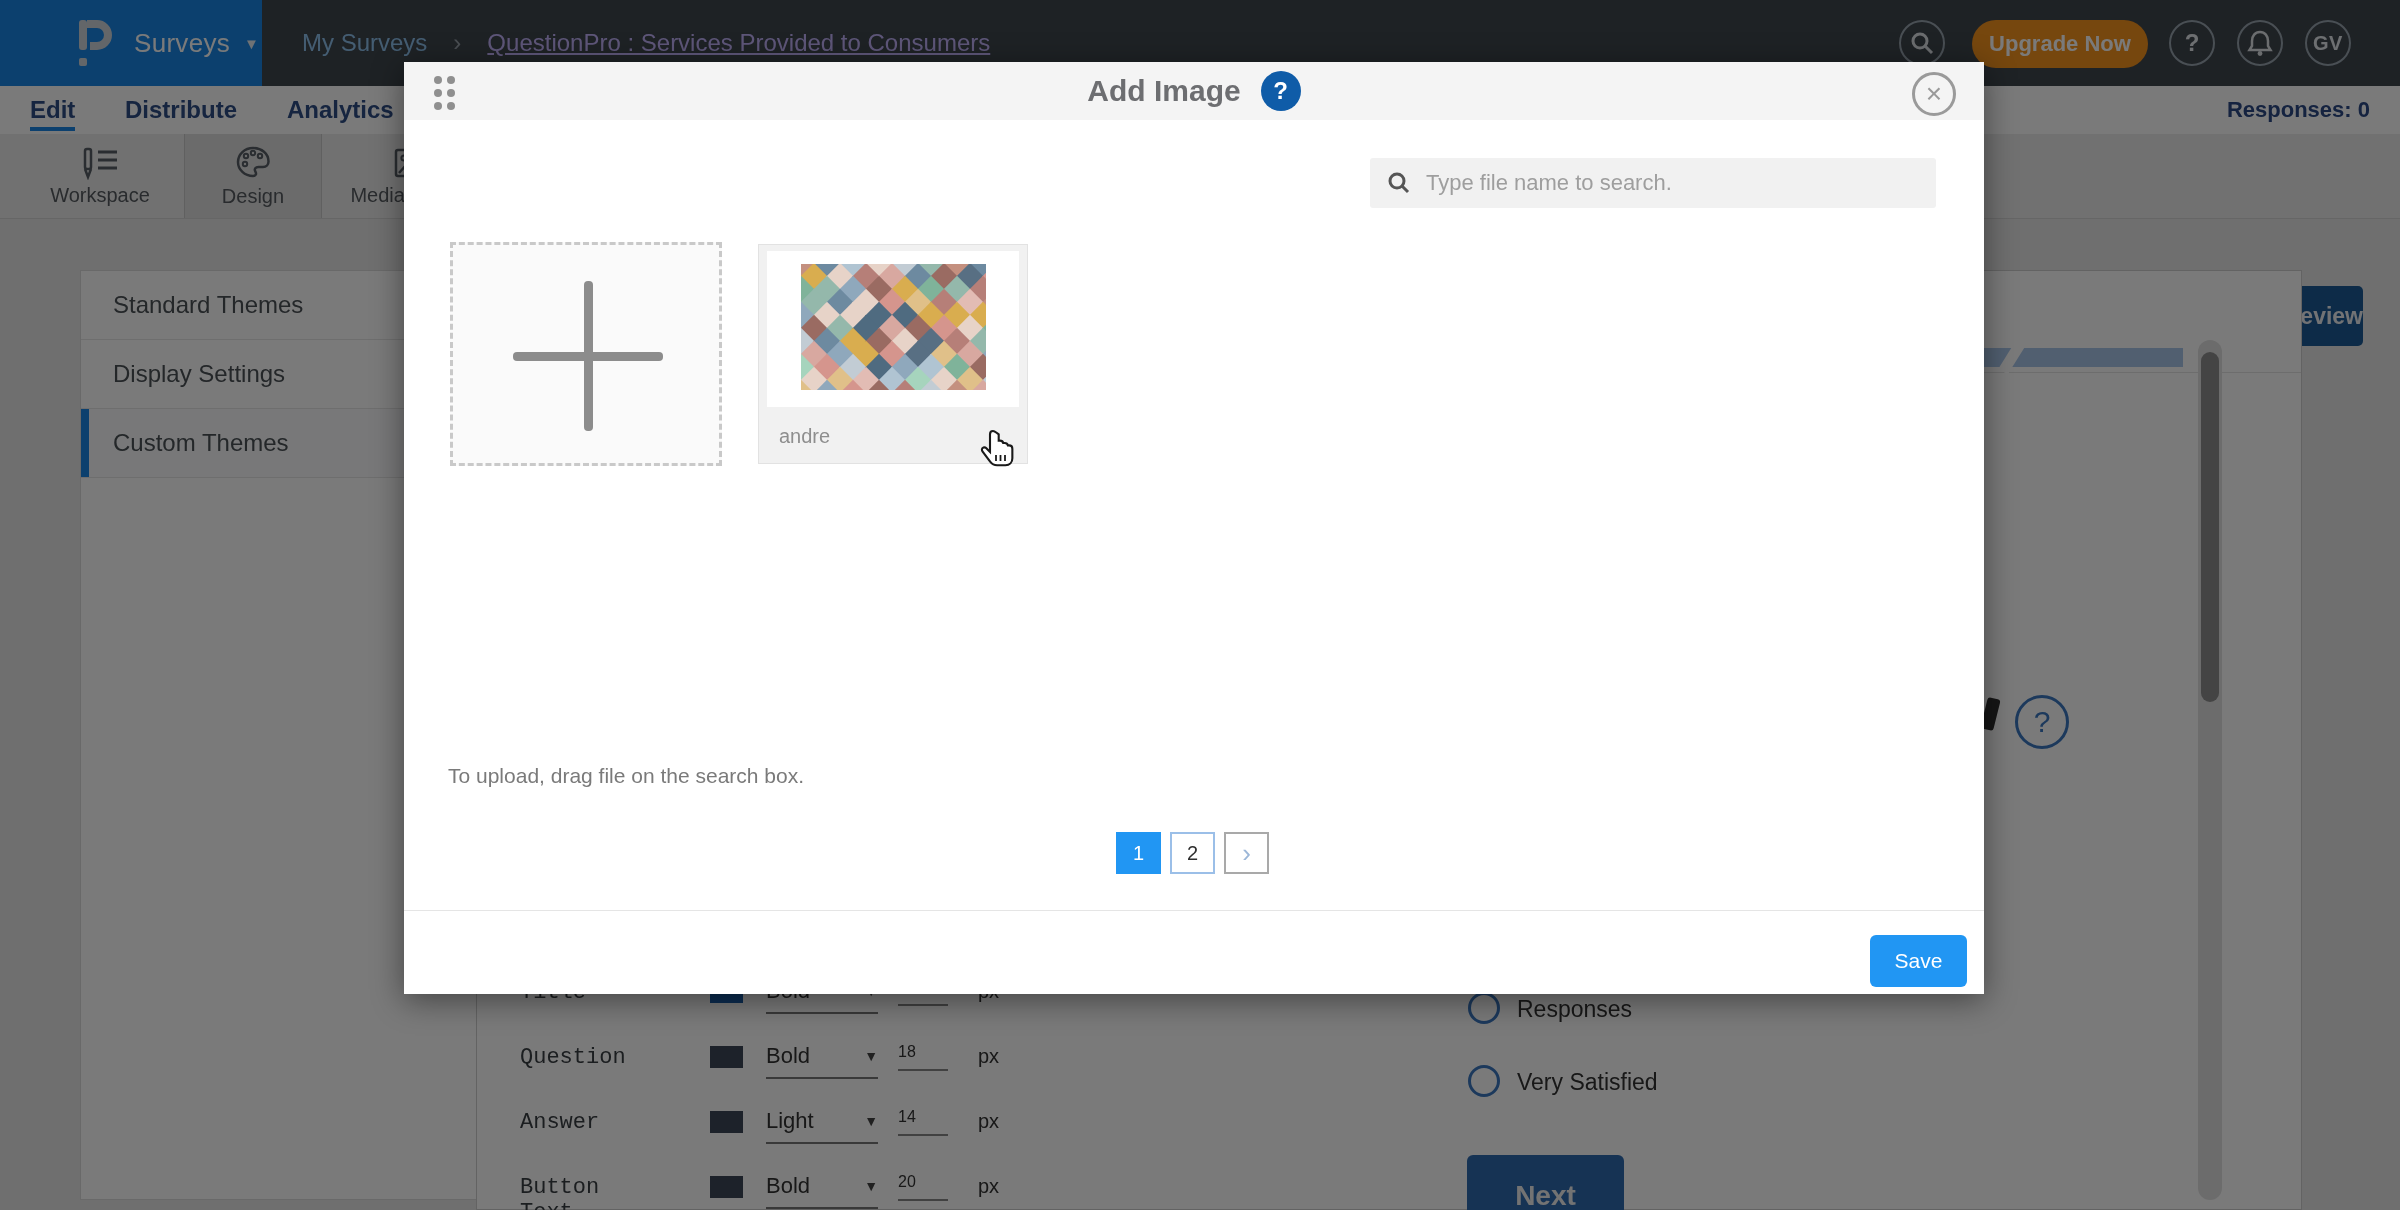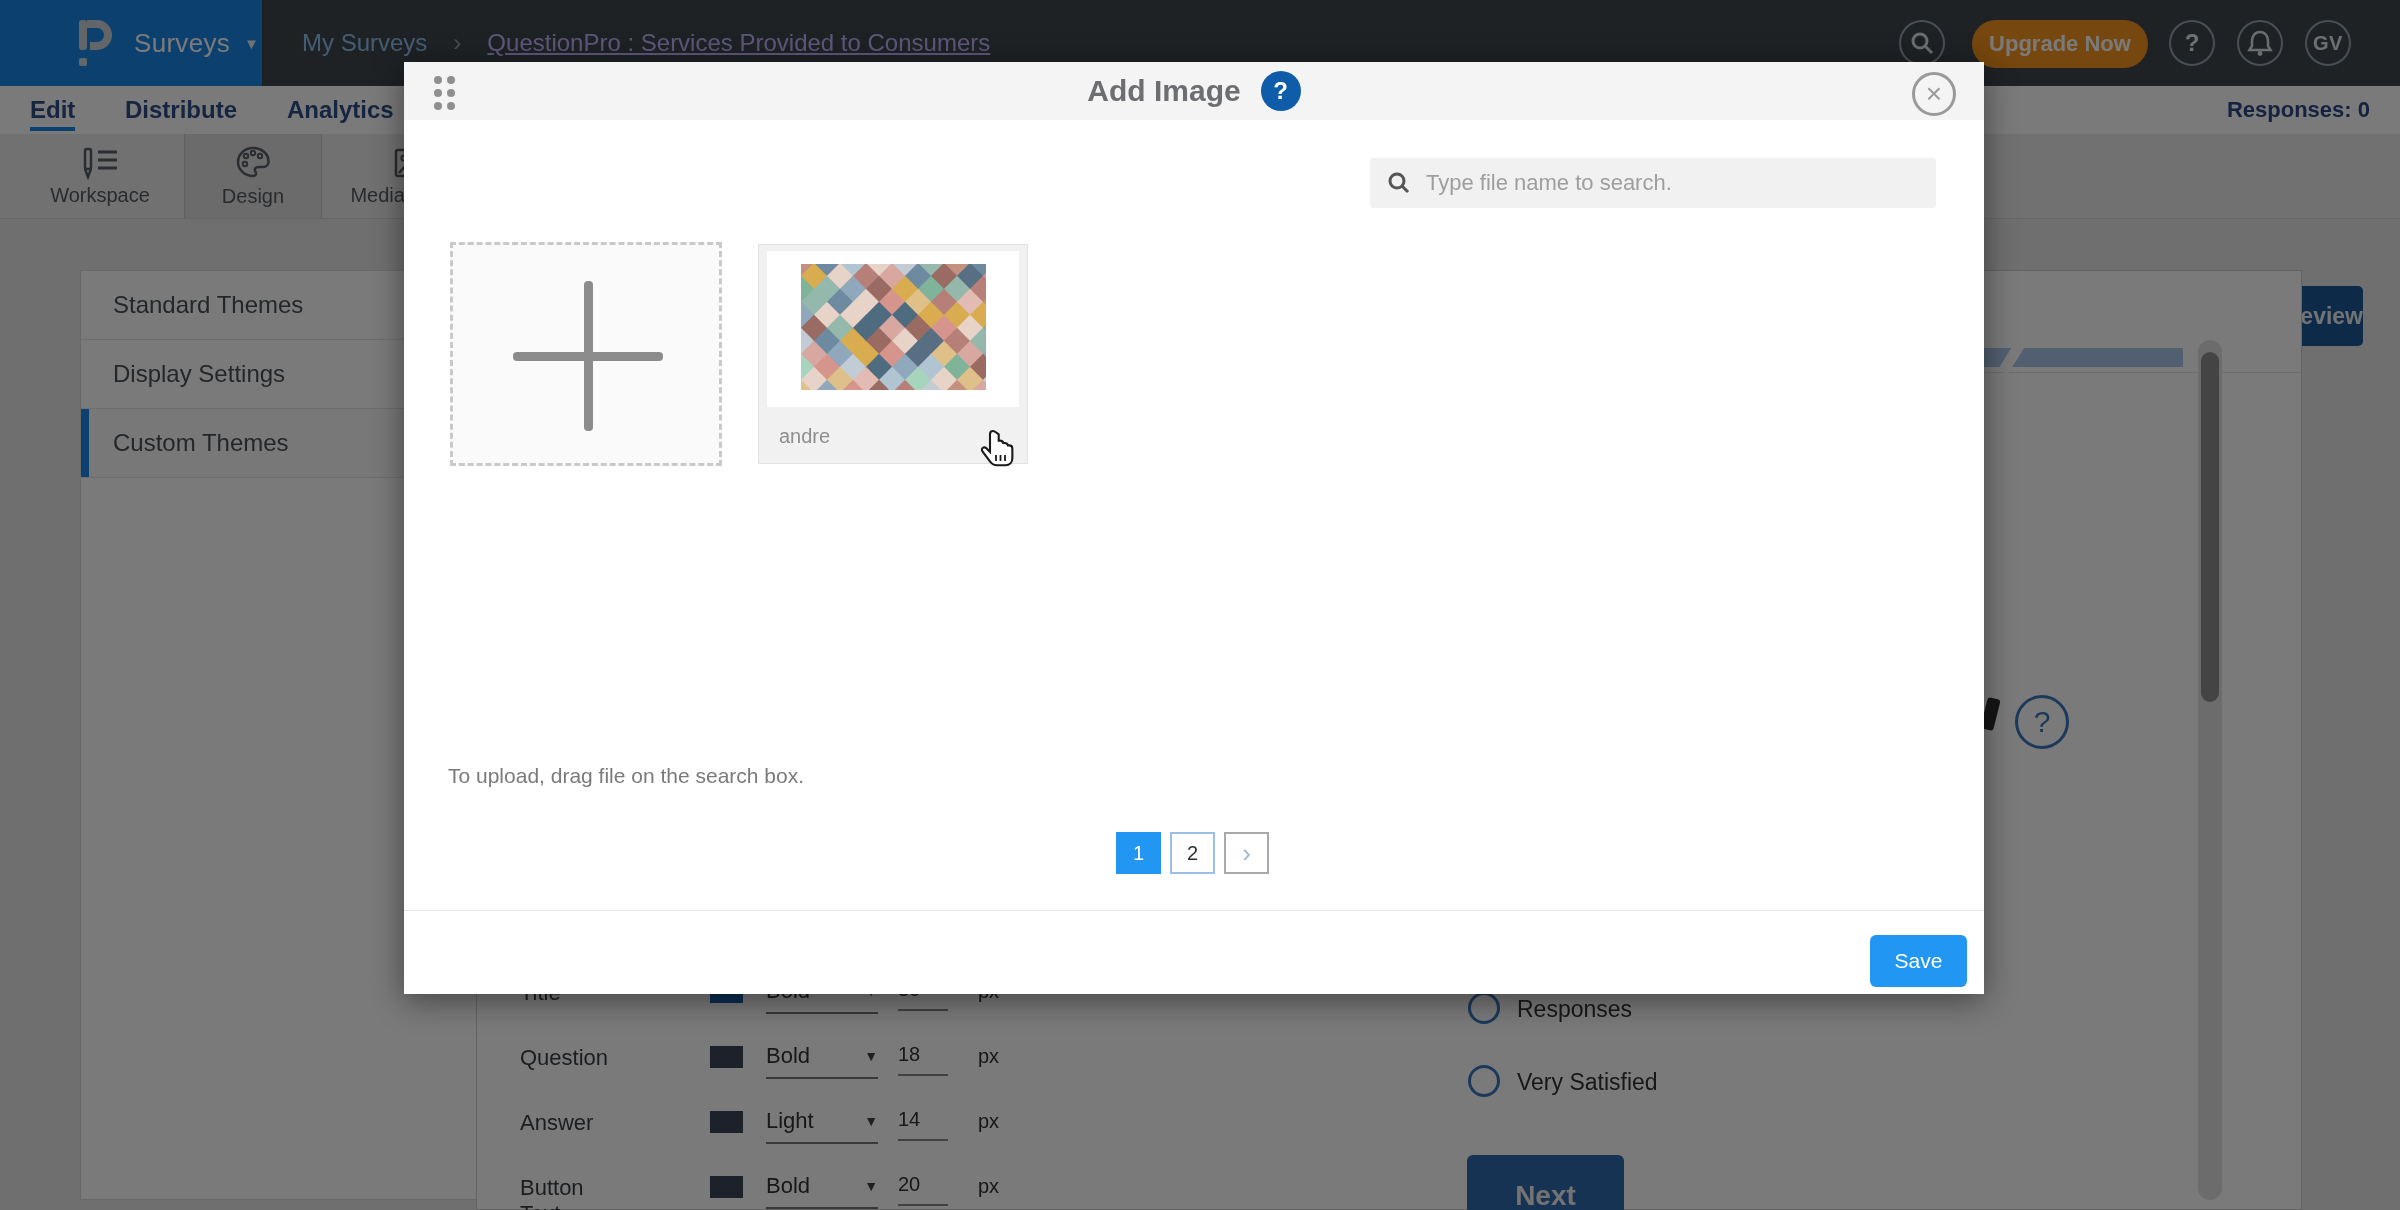--- a/index.html
+++ b/index.html
@@ -50,27 +50,27 @@
   .sideitem.active{background:#fafbfc;}
   .sideitem.active::before{content:"";position:absolute;left:0;top:0;bottom:0;width:8px;background:#1b87e6;}
 
   
   .panel{left:476px;top:270px;width:1826px;height:940px;background:#ffffff;border:1px solid #cfcfcf;box-sizing:border-box;}
   .panel-hline{left:477px;top:372px;width:1824px;height:1px;background:#e3e3e3;}
   .progress{left:1697px;top:348px;width:486px;height:19px;background:#a9c6ea;}
   .progress-slash{left:2006px;top:342px;width:11px;height:32px;background:#ffffff;transform:rotate(32deg);}
   .scrolltrack{left:2198px;top:340px;width:24px;height:860px;background:#e2e2e2;border-radius:12px;}
   .scrollthumb{left:2201px;top:352px;width:18px;height:350px;background:#8f8f8f;border-radius:9px;cursor:grab;}
-  .frow-label{color:#3a3f44;font-size:22px;}
+  .frow-label{color:#3a3f44;font-size:22px;font-family:Liberation Mono, monospace;}
   .swatch{width:33px;height:22px;cursor:pointer;}
   .dd{width:112px;border-bottom:2px solid #777;display:flex;align-items:center;justify-content:space-between;
       padding-bottom:8px;cursor:pointer;}
   .dd-text{color:#333;font-size:22px;}
   .dd-caret{color:#444;font-size:14px;}
-  .numfield{width:50px;border-bottom:2px solid #888;color:#333;font-size:20px;text-align:left;padding-bottom:8px;cursor:text;}
+  .numfield{width:50px;border-bottom:2px solid #888;color:#333;font-size:16px;text-align:left;padding-bottom:8px;cursor:text;}
   .pxlab{color:#333;font-size:20px;margin-left:15px;}
   .radio{width:32px;height:32px;border:3px solid #3c78c0;border-radius:50%;box-sizing:border-box;cursor:pointer;}
   .radiolabel{color:#333;font-size:23px;}
   .nextbtn{left:1467px;top:1155px;width:157px;height:80px;background:#2f6bb0;border-radius:6px;display:flex;
            align-items:flex-start;justify-content:center;color:#f0f0f0;font-size:28px;font-weight:bold;padding-top:25px;
            box-sizing:border-box;cursor:pointer;}
   .qcircle{left:2015px;top:695px;width:54px;height:54px;border:3px solid #3c78c0;border-radius:50%;box-sizing:border-box;
            display:flex;align-items:center;justify-content:center;color:#3c78c0;font-size:30px;cursor:pointer;}
   .fragment{left:1984px;top:698px;width:13px;height:32px;background:#2f2f2f;border-radius:3px;transform:rotate(14deg);}
 

